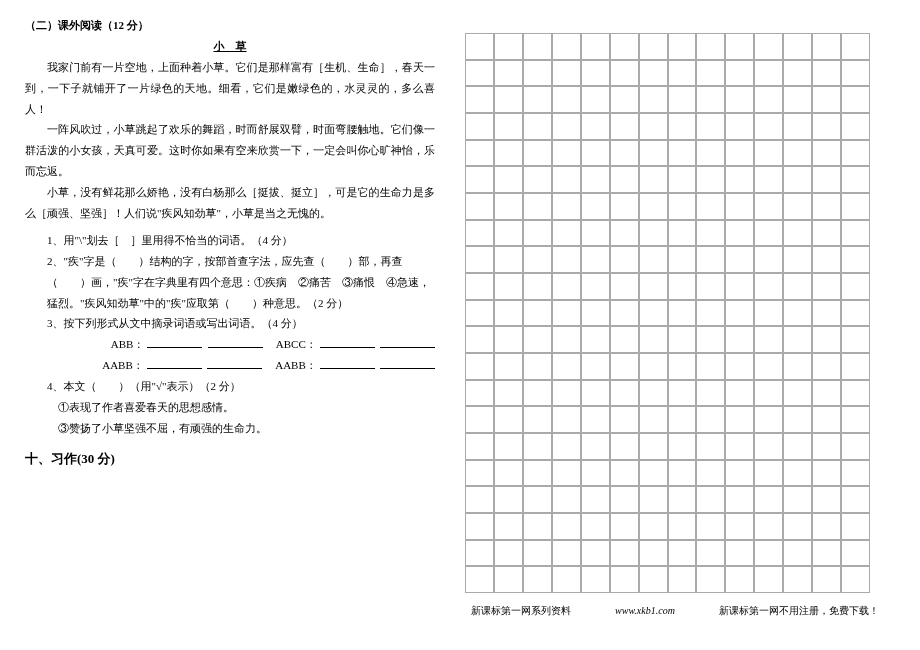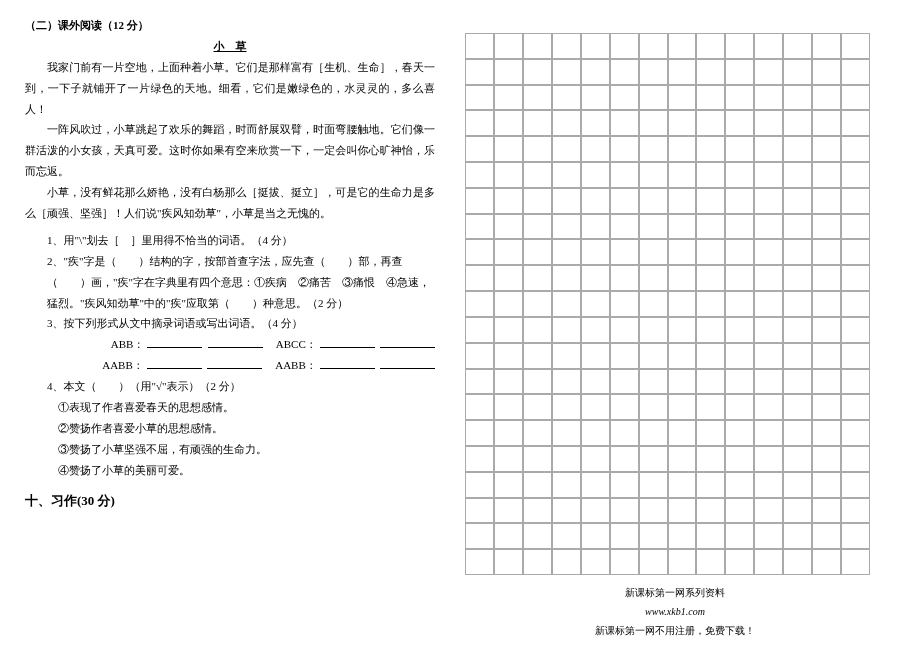--- a/index.html
+++ b/index.html
@@ -66,21 +66,20 @@
     .cell {
       border: 0.5px solid #aaa;
     }
     .footer {
       display: flex;
       justify-content: space-between;
       align-items: center;
       font-size: 10px;
       margin-top: 8px;
       padding: 0 6px;
-      flex-direction: column;
     }
     .footer .domain {
       font-style: italic;
       font-family: cursive;
     }
     .space-top {
       margin-top: 6px;
     }
     .sub {
       margin-left: 3em;
@@ -112,23 +111,21 @@
     <span>AABB：</span>
     <span class="blank"></span>&nbsp;
     <span class="blank"></span>&nbsp;&nbsp;&nbsp;&nbsp;
     <span>AABB：</span>
     <span class="blank"></span>&nbsp;
     <span class="blank"></span>
   </div>
 
   <div class="q-item">4、本文（　　）（用"√"表示）（2 分）</div>
   <div class="sub">①表现了作者喜爱春天的思想感情。</div>
-  <div class="sub">②赞扬作者喜爱小草的思想感情。</div>
   <div class="sub">③赞扬了小草坚强不屈，有顽强的生命力。</div>
-  <div class="sub">④赞扬了小草的美丽可爱。</div>
 
   <div class="xizuo-head">十、习作(30 分)</div>
 
 </div>
 
 <div class="right-col">
   <div class="grid-box" id="grid">
       <div class="cell"></div>
       <div class="cell"></div>
       <div class="cell"></div>

